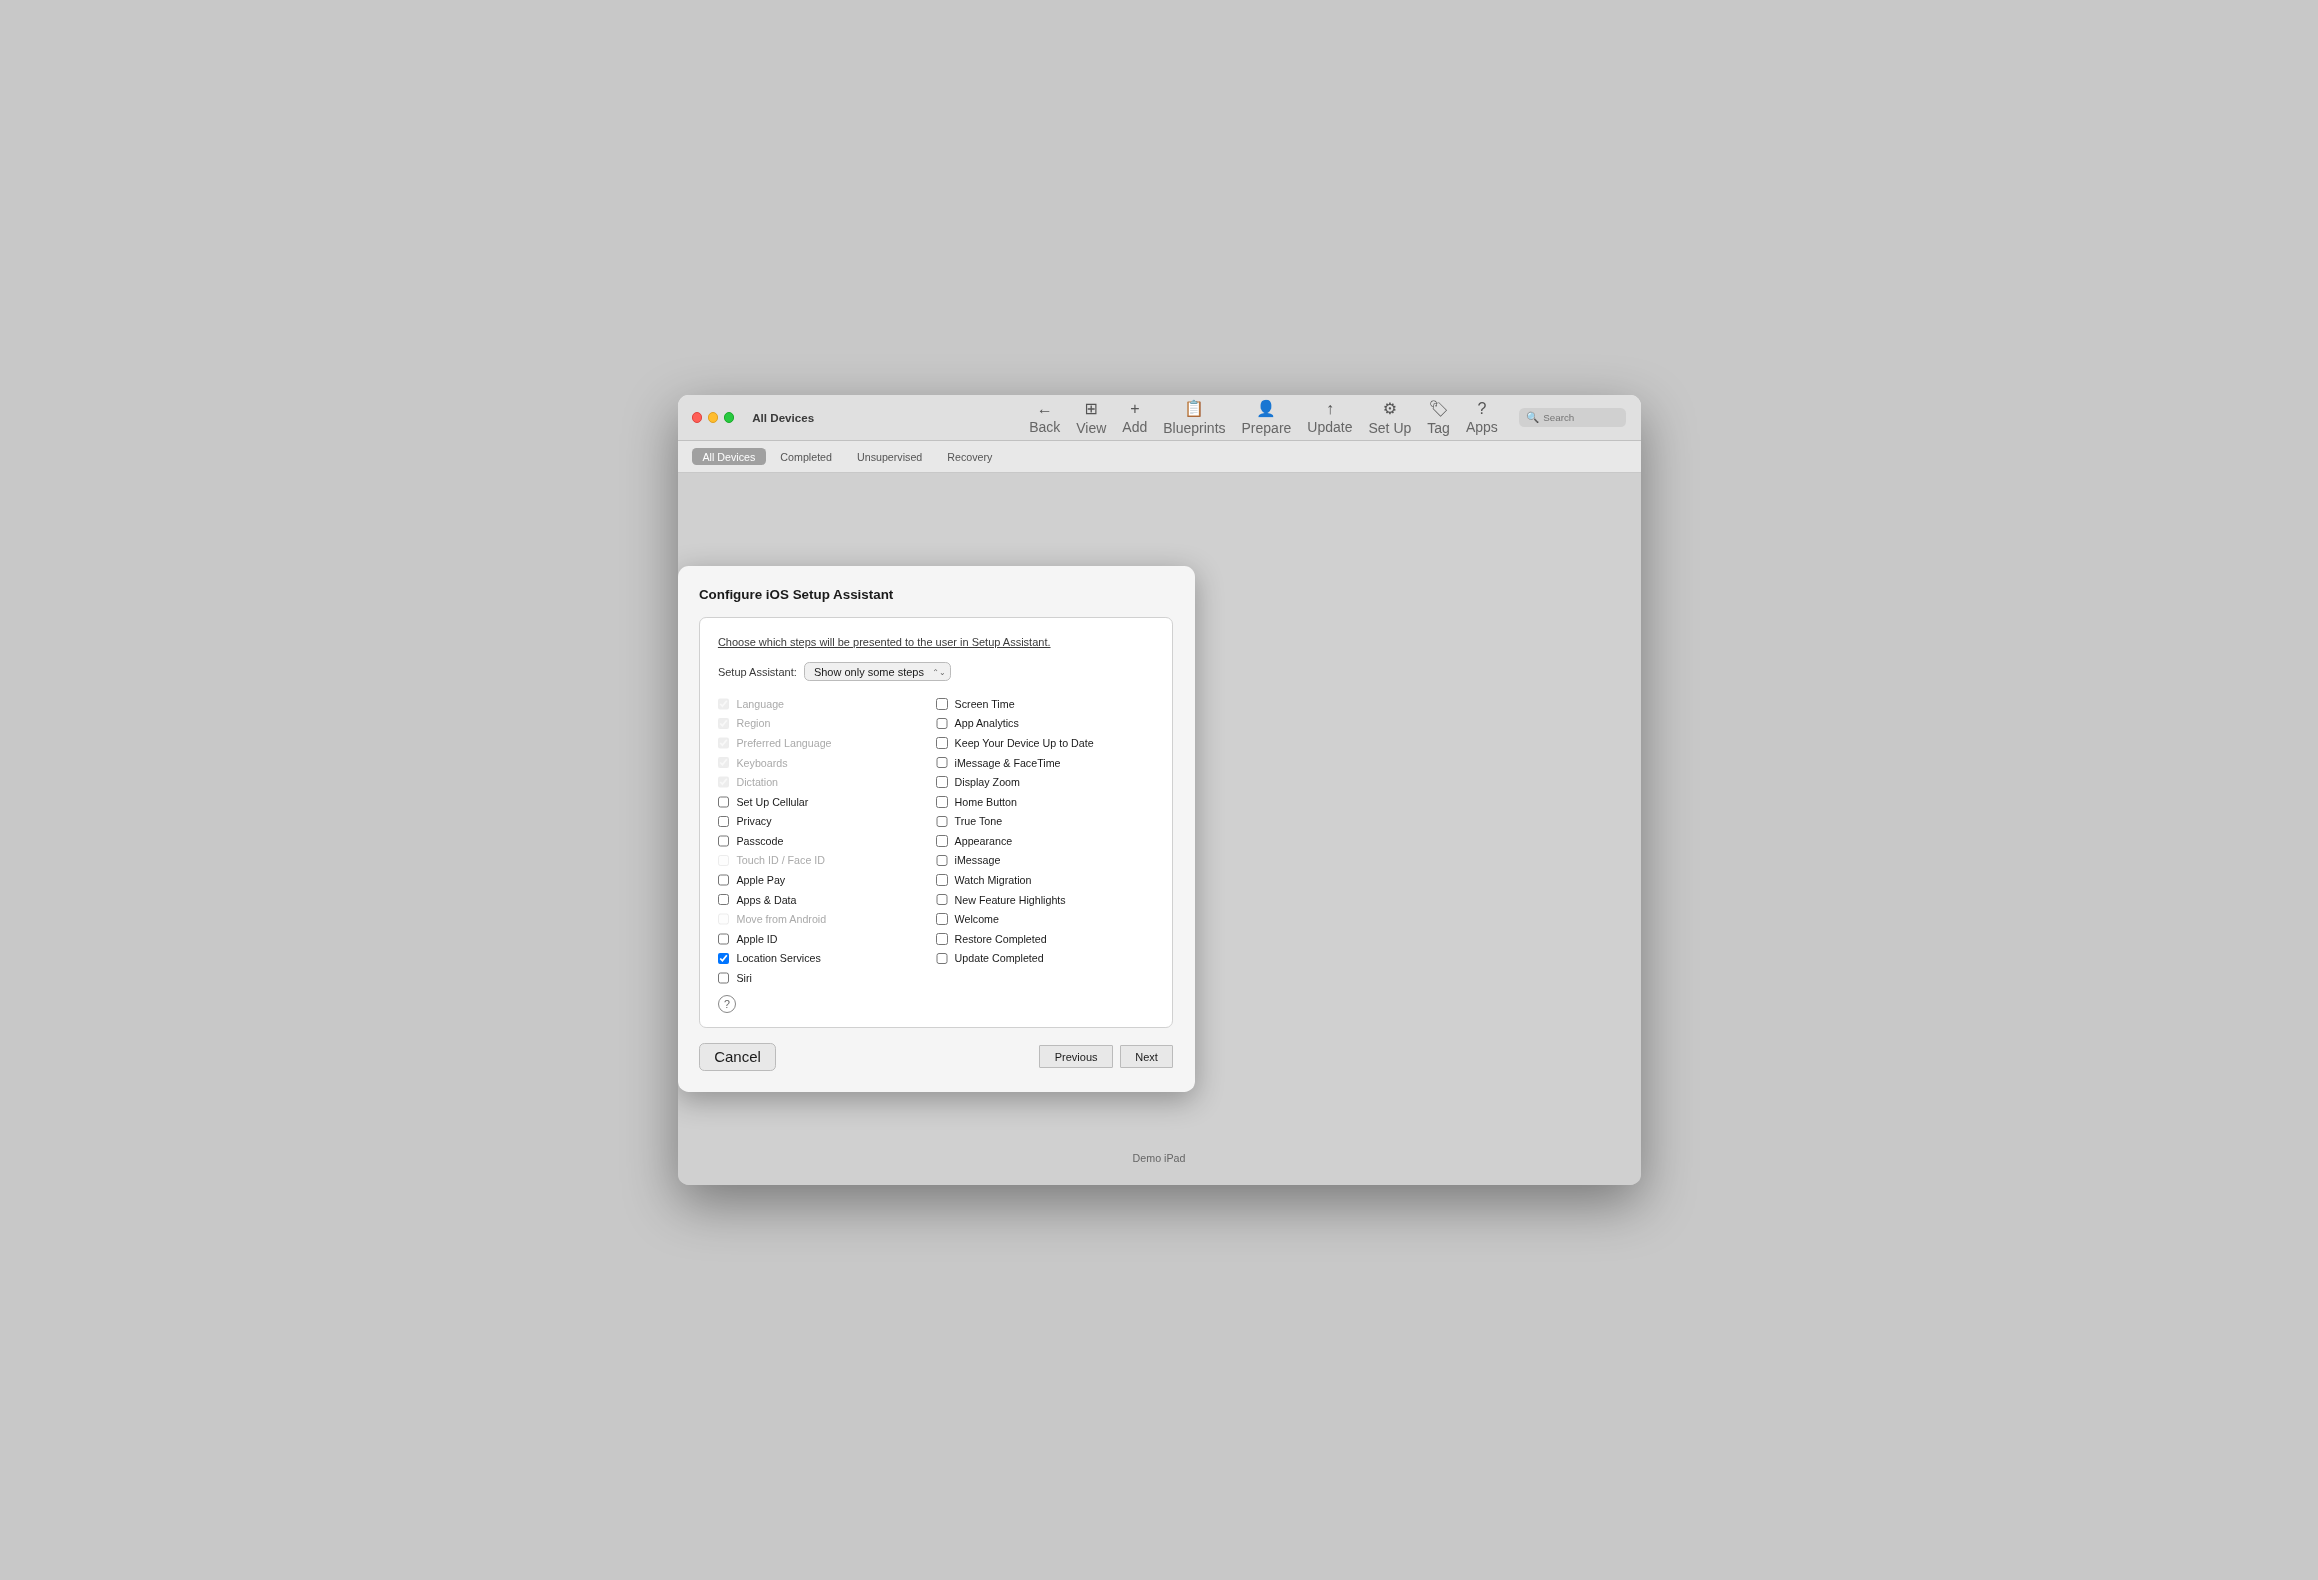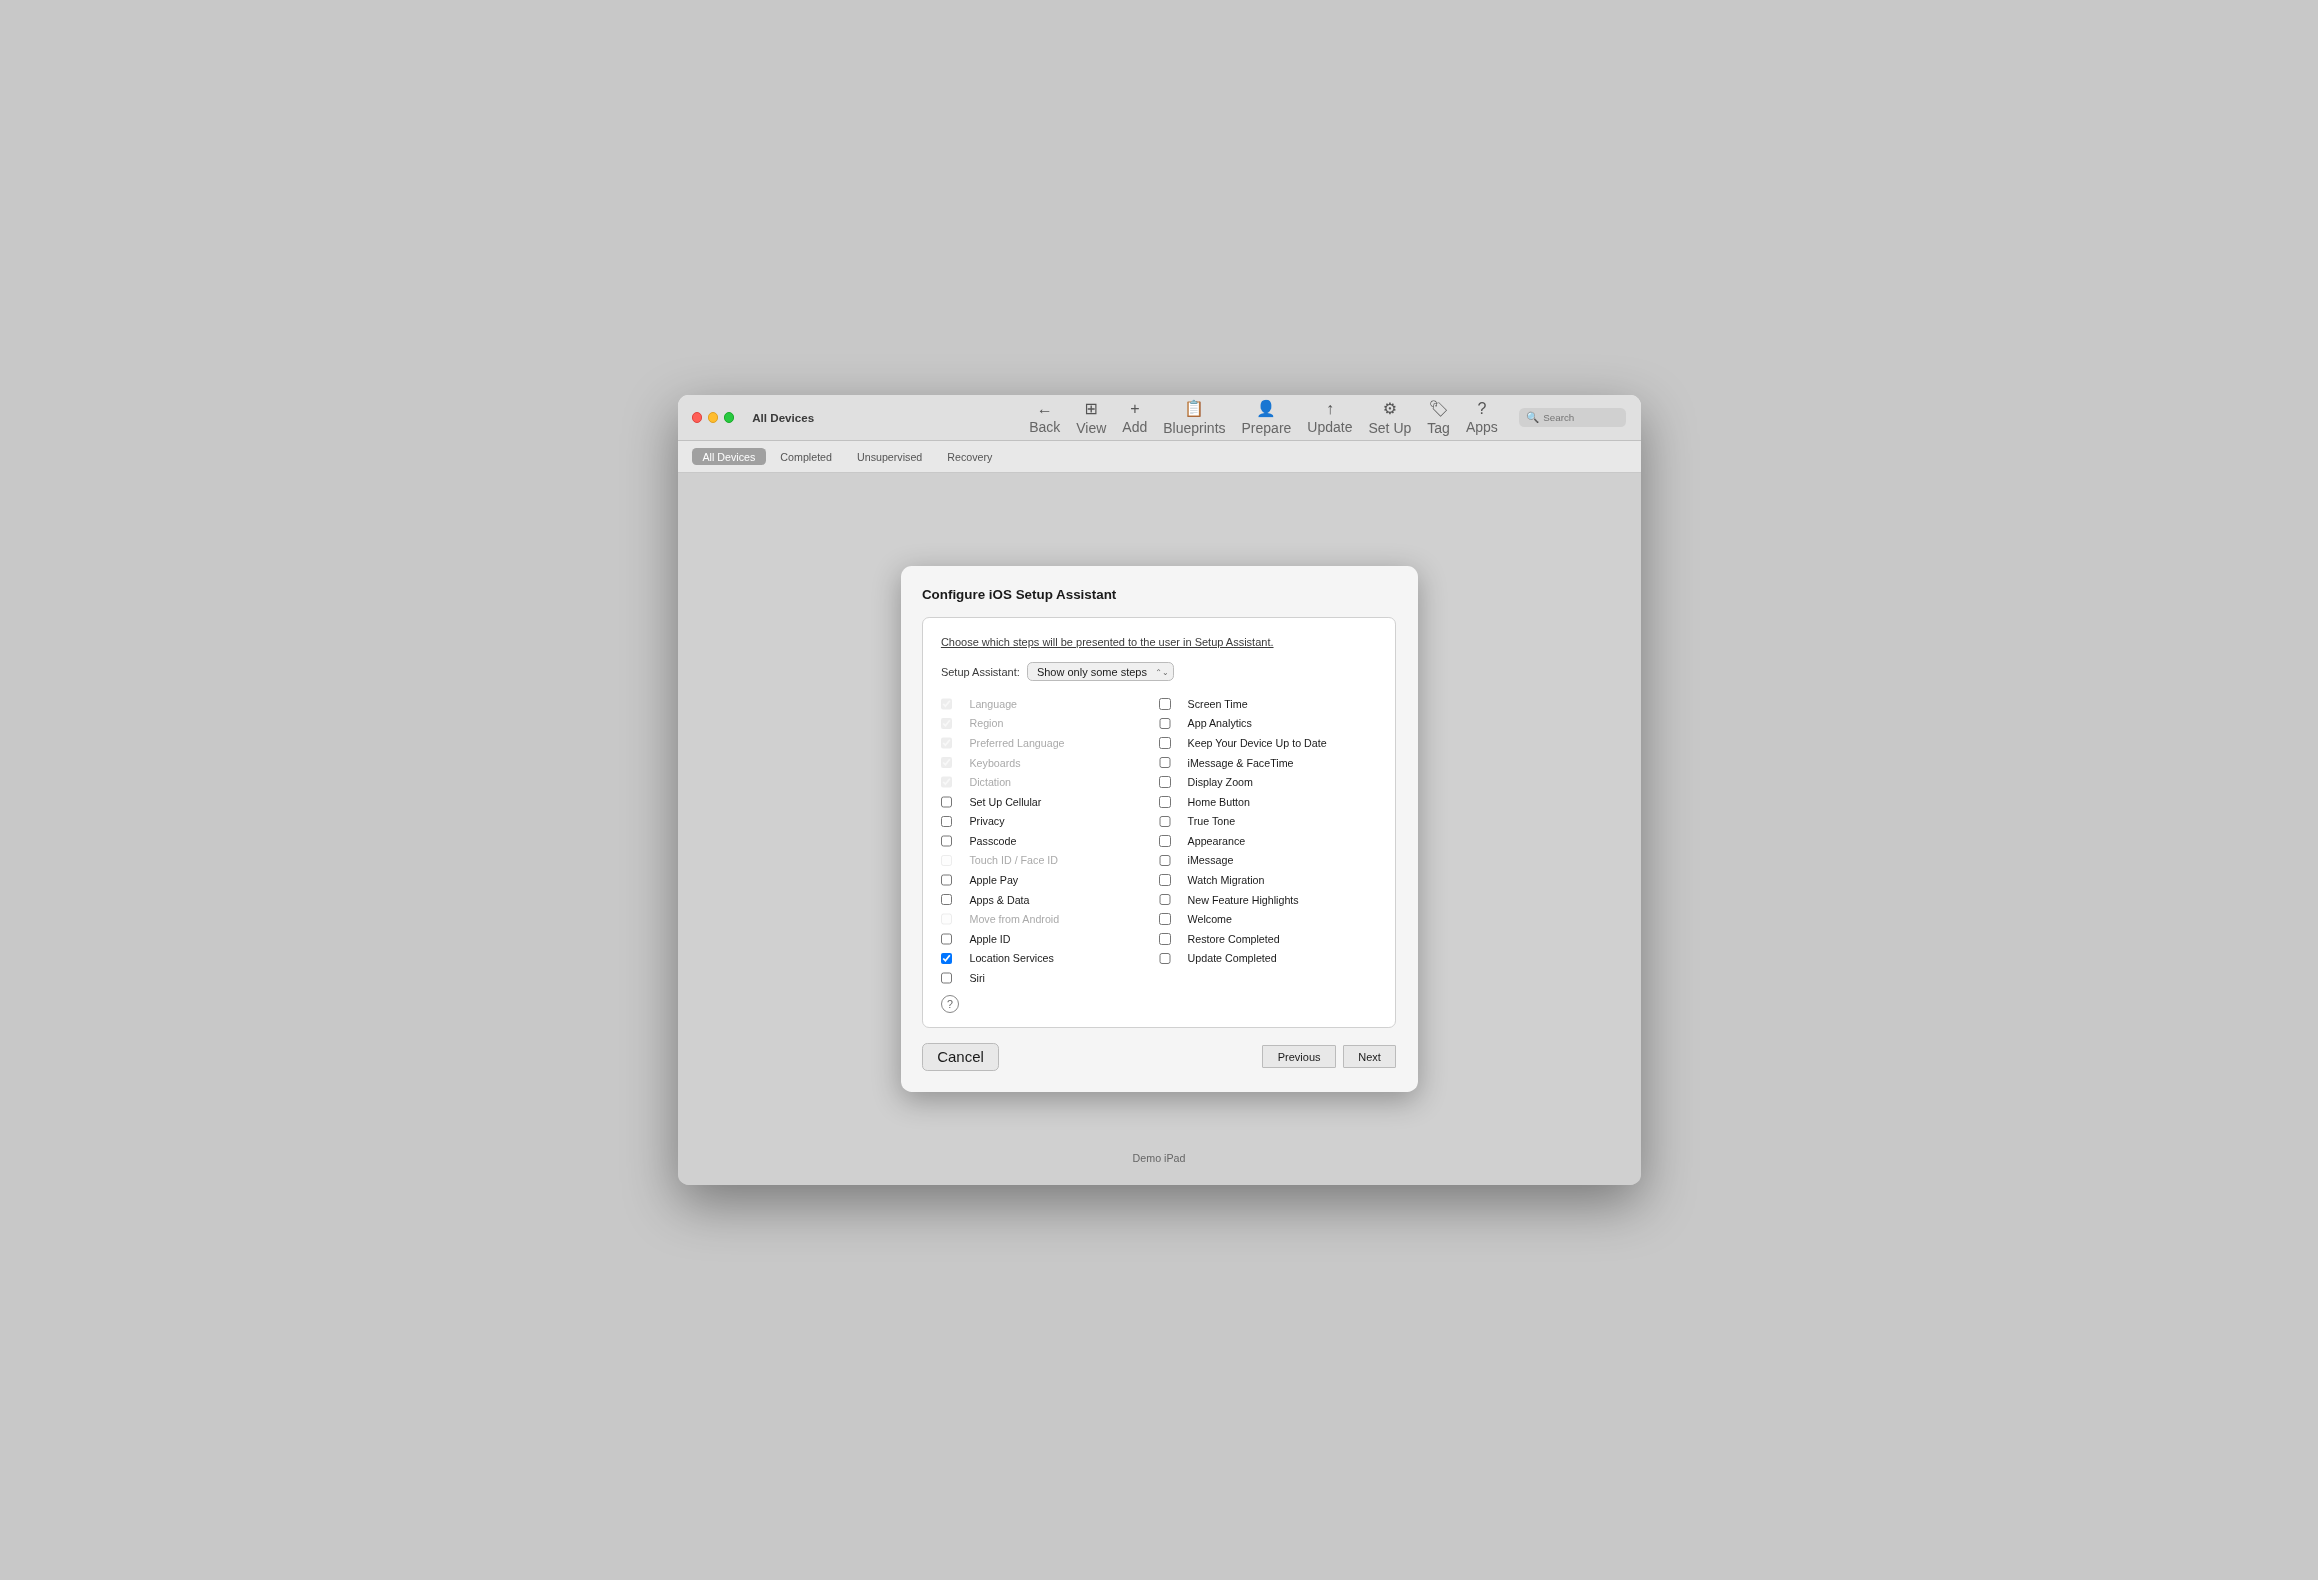--- a/index.html
+++ b/index.html
@@ -145,21 +145,21 @@
       position: relative;
     }
 
     
     .overlay {
       position: absolute;
       inset: 0;
       background: rgba(180,180,180,0.5);
       display: flex;
       align-items: center;
-      justify-content: center;
+      justify-content: flex-start;
     }
 
     
     .modal {
       background: #f5f5f5;
       border-radius: 10.7px;
       box-shadow: 0 7.1px 28.5px rgba(0,0,0,0.3);
       width: 517px;
       padding: 21.4px;
       display: flex;
@@ -231,21 +231,21 @@
 
     .checkboxes-grid {
       display: grid;
       grid-template-columns: 1fr 1fr;
       gap: 0;
     }
 
     .checkbox-item {
       display: flex;
       align-items: center;
-      gap: 17px;
+      gap: 7px;
       padding: 2.7px 0;
       min-height: 19.6px;
     }
 
     .checkbox-item input[type="checkbox"] {
       width: 11.6px;
       height: 11.6px;
       margin: 0;
       flex-shrink: 0;
       cursor: pointer;

